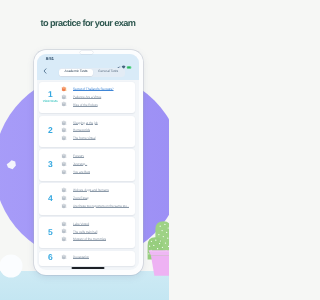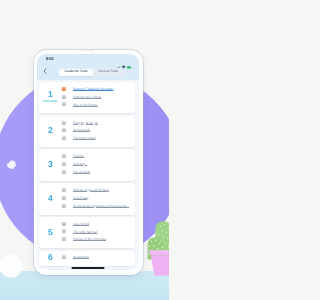--- a/index.html
+++ b/index.html
@@ -98,20 +98,21 @@
           <circle cx="155.2" cy="252.4" r=".6"></circle>
         <circle cx="148.9" cy="253.8" r=".6"></circle>
       </g>
       <path d="M148.6 250.6 L169 250.6 L169 255.6 L150.9 255.6 Z" fill="#efb8f4"></path>
       <path d="M150.9 255.6 L169 255.6 L169 275.8 L154.4 275.8 Z" fill="#eeb2f3"></path>
       <path d="M148.6 250.6 L169 250.6 L169 252.1 L149.3 252.1 Z" fill="#f1c0f6"></path>
     </g>
   </svg>
 
   <div class="headline">
+    <div>to practice for your exam</div>
   </div>
 
   <div class="phone">
     <div class="notch"></div>
     <div class="screen">
       <div class="hdr">
         <span class="sb-time">8:51</span>
         <span class="sb-icons"><svg width="14.5" height="4.6" viewBox="0 0 29 9">
               <rect x="0" y="5.6" width="1.5" height="3.2" rx=".4" fill="#5a7490"></rect>
               <rect x="2.4" y="3.8" width="1.5" height="5" rx=".4" fill="#5a7490"></rect>

